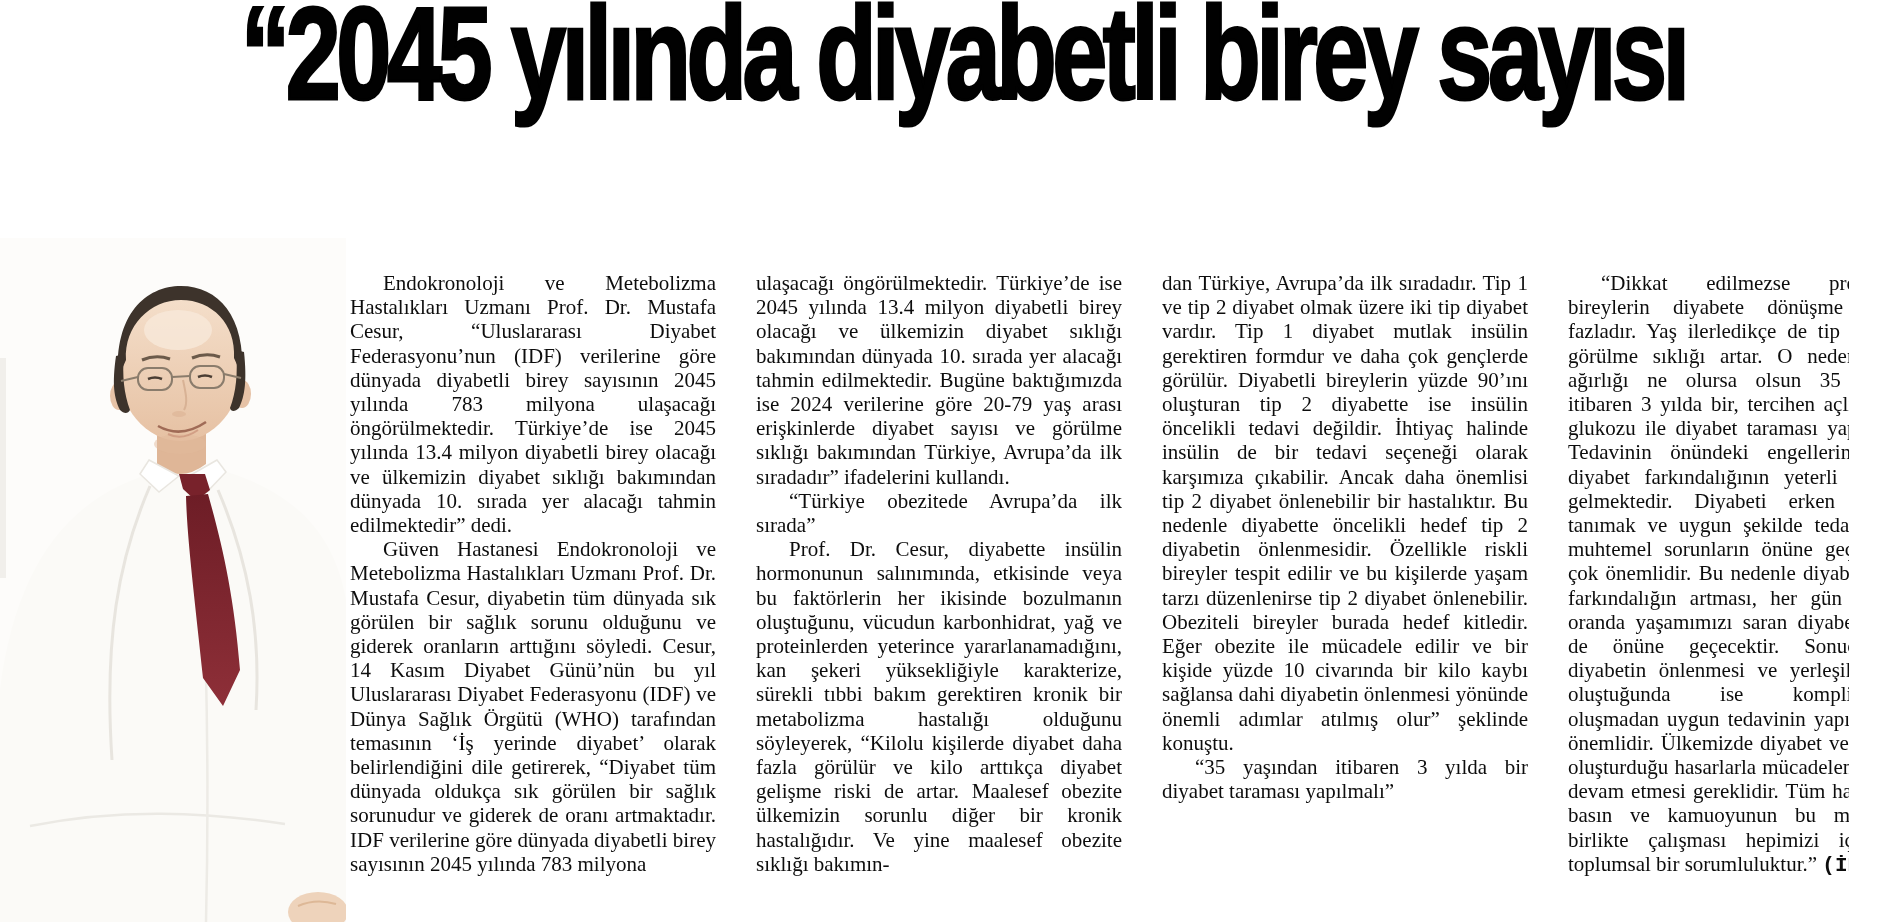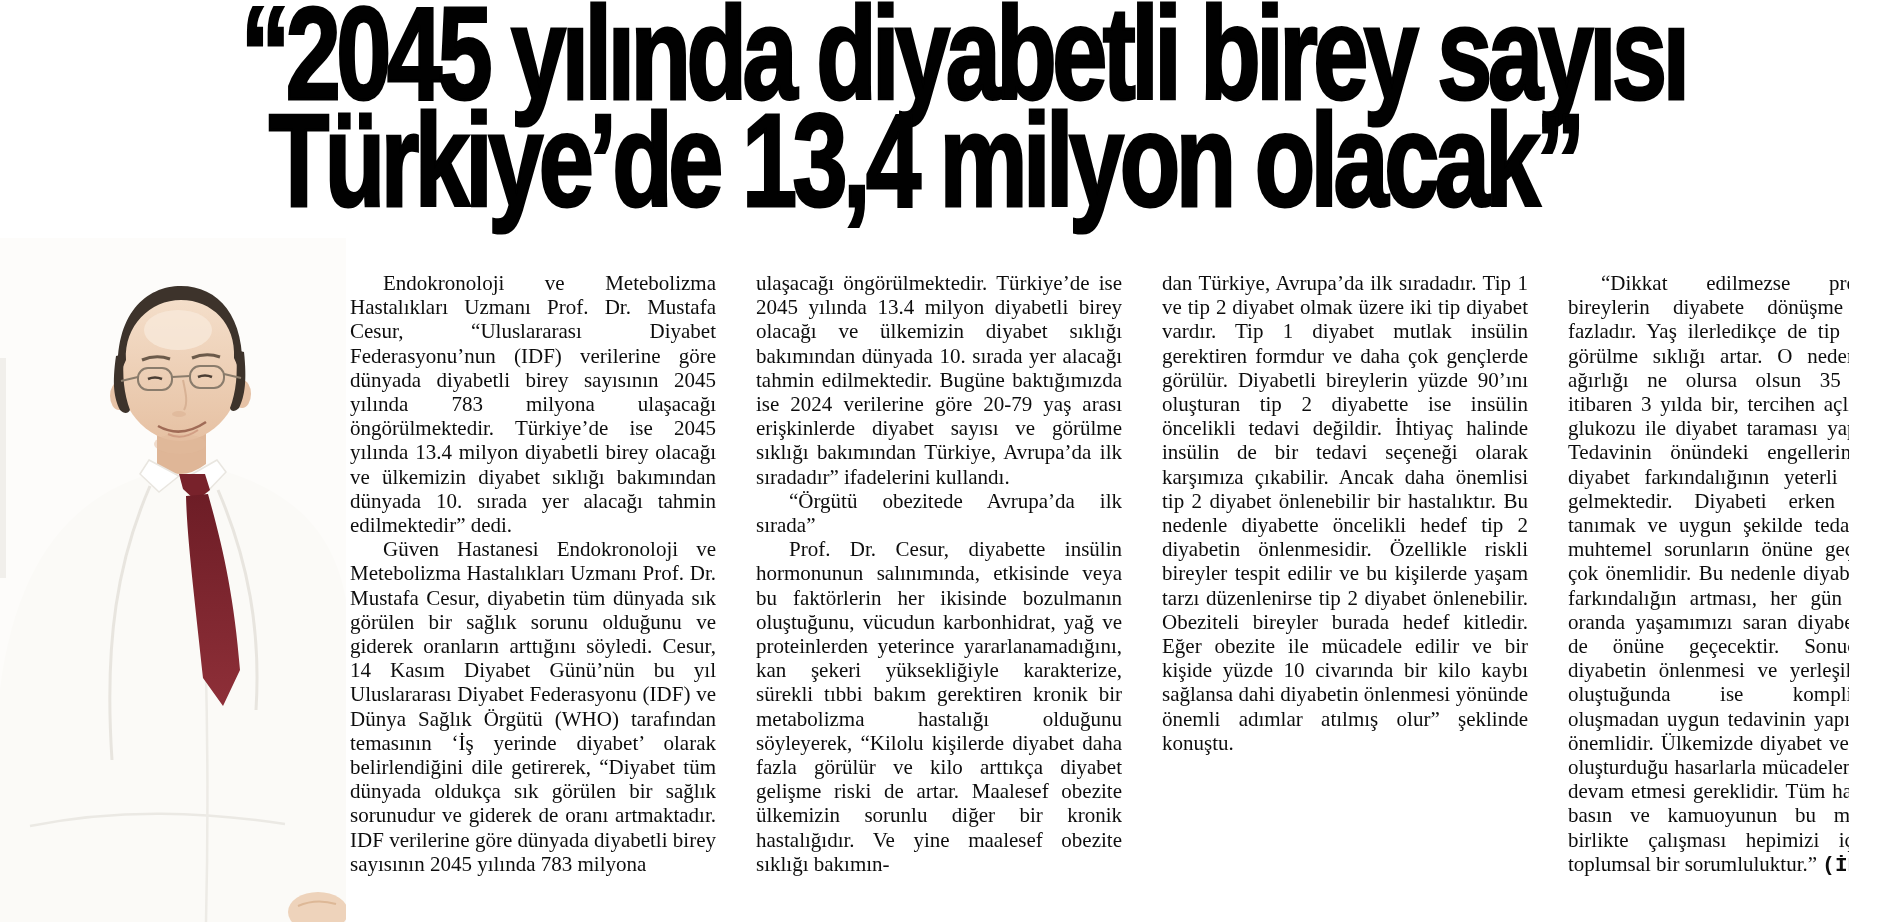--- a/index.html
+++ b/index.html
@@ -57,23 +57,20 @@
   .photo svg{display:block;}
 </style>
 </head>
 <body>
 
 <div class="page">
 
   <header class="headline">
     <div class="hl-line">
       <span class="hl-text">“2045 yılında diyabetli birey sayısı</span>
-    </div>
-    <div class="hl-line">
-      <span class="hl-text">Türkiye’de 13,4 milyon olacak”</span>
     </div>
   </header>
 
   <div class="photo">
     <svg width="346" height="684" viewBox="0 0 346 684" xmlns="http://www.w3.org/2000/svg">
       <defs>
         <linearGradient id="skinGrad" x1="0" y1="0" x2="0" y2="1">
           <stop offset="0" stop-color="#f5e0cc"></stop>
           <stop offset="1" stop-color="#e6c1a3"></stop>
         </linearGradient>
@@ -132,24 +129,25 @@
     </svg>
   </div>
 
   <div class="columns" id="columns">
       <div class="col">
         <p class="indent">Endokronoloji ve Metebolizma Hastalıkları Uzmanı Prof. Dr. Mustafa Cesur, “Uluslararası Diyabet Federasyonu’nun (IDF) verilerine göre dünyada diyabetli birey sayısının 2045 yılında 783 milyona ulaşacağı öngörülmektedir. Türkiye’de ise 2045 yılında 13.4 milyon diyabetli birey olacağı ve ülkemizin diyabet sıklığı bakımından dünyada 10. sırada yer alacağı tahmin edilmektedir” dedi.</p>
         <p class="indent">Güven Hastanesi Endokronoloji ve Metebolizma Hastalıkları Uzmanı Prof. Dr. Mustafa Cesur, diyabetin tüm dünyada sık görülen bir sağlık sorunu olduğunu ve giderek oranların arttığını söyledi. Cesur, 14 Kasım Diyabet Günü’nün bu yıl Uluslararası Diyabet Federasyonu (IDF) ve Dünya Sağlık Örgütü (WHO) tarafından temasının ‘İş yerinde diyabet’ olarak belirlendiğini dile getirerek, “Diyabet tüm dünyada oldukça sık görülen bir sağlık sorunudur ve giderek de oranı artmaktadır. IDF verilerine göre dünyada diyabetli birey sayısının 2045 yılında 783 milyona</p>
       </div>
       <div class="col">
         <p>ulaşacağı öngörülmektedir. Türkiye’de ise 2045 yılında 13.4 milyon diyabetli birey olacağı ve ülkemizin diyabet sıklığı bakımından dünyada 10. sırada yer alacağı tahmin edilmektedir. Bugüne baktığımızda ise 2024 verilerine göre 20-79 yaş arası erişkinlerde diyabet sayısı ve görülme sıklığı bakımından Türkiye, Avrupa’da ilk sıradadır” ifadelerini kullandı.</p>
-        <p class="indent">“Örgütü obezitede Avrupa’da ilk sırada”</p>
+        <p class="indent">“Türkiye obezitede Avrupa’da ilk sırada”</p>
         <p class="indent">Prof. Dr. Cesur, diyabette insülin hormonunun salınımında, etkisinde veya bu faktörlerin her ikisinde bozulmanın oluştuğunu, vücudun karbonhidrat, yağ ve proteinlerden yeterince yararlanamadığını, kan şekeri yüksekliğiyle karakterize, sürekli tıbbi bakım gerektiren kronik bir metabolizma hastalığı olduğunu söyleyerek, “Kilolu kişilerde diyabet daha fazla görülür ve kilo arttıkça diyabet gelişme riski de artar. Maalesef obezite ülkemizin sorunlu diğer bir kronik hastalığıdır. Ve yine maalesef obezite sıklığı bakımın-</p>
       </div>
       <div class="col">
         <p>dan Türkiye, Avrupa’da ilk sıradadır. Tip 1 ve tip 2 diyabet olmak üzere iki tip diyabet vardır. Tip 1 diyabet mutlak insülin gerektiren formdur ve daha çok gençlerde görülür. Diyabetli bireylerin yüzde 90’ını oluşturan tip 2 diyabette ise insülin öncelikli tedavi değildir. İhtiyaç halinde insülin de bir tedavi seçeneği olarak karşımıza çıkabilir. Ancak daha önemlisi tip 2 diyabet önlenebilir bir hastalıktır. Bu nedenle diyabette öncelikli hedef tip 2 diyabetin önlenmesidir. Özellikle riskli bireyler tespit edilir ve bu kişilerde yaşam tarzı düzenlenirse tip 2 diyabet önlenebilir. Obeziteli bireyler burada hedef kitledir. Eğer obezite ile mücadele edilir ve bir kişide yüzde 10 civarında bir kilo kaybı sağlansa dahi diyabetin önlenmesi yönünde önemli adımlar atılmış olur” şeklinde konuştu.</p>
+        <p class="indent">“35 yaşından itibaren 3 yılda bir diyabet taraması yapılmalı”</p>
       </div>
       <div class="col">
         <p class="indent">“Dikkat edilmezse prediyabetik bireylerin diyabete dönüşme olasılığı fazladır. Yaş ilerledikçe de tip 2 diyabet görülme sıklığı artar. O nedenle vücut ağırlığı ne olursa olsun 35 yaşından itibaren 3 yılda bir, tercihen açlık plazma glukozu ile diyabet taraması yapılmalıdır. Tedavinin önündeki engellerin başında diyabet farkındalığının yeterli olmaması gelmektedir. Diyabeti erken dönemde tanımak ve uygun şekilde tedavi etmek, muhtemel sorunların önüne geçmek için çok önemlidir. Bu nedenle diyabete ilişkin farkındalığın artması, her gün artan bir oranda yaşamımızı saran diyabet riskinin de önüne geçecektir. Sonuç olarak diyabetin önlenmesi ve yerleşik hastalık oluştuğunda ise komplikasyonlar oluşmadan uygun tedavinin yapılması çok önemlidir. Ülkemizde diyabet ve diyabetin oluşturduğu hasarlarla mücadelenin artarak devam etmesi gereklidir. Tüm halkımız ile basın ve kamuoyunun bu mücadelede birlikte çalışması hepimizi içine alan toplumsal bir sorumluluktur.” <b>(İHA)</b></p>
       </div>
     </div>
 
 </div>
 
 </body></html>

